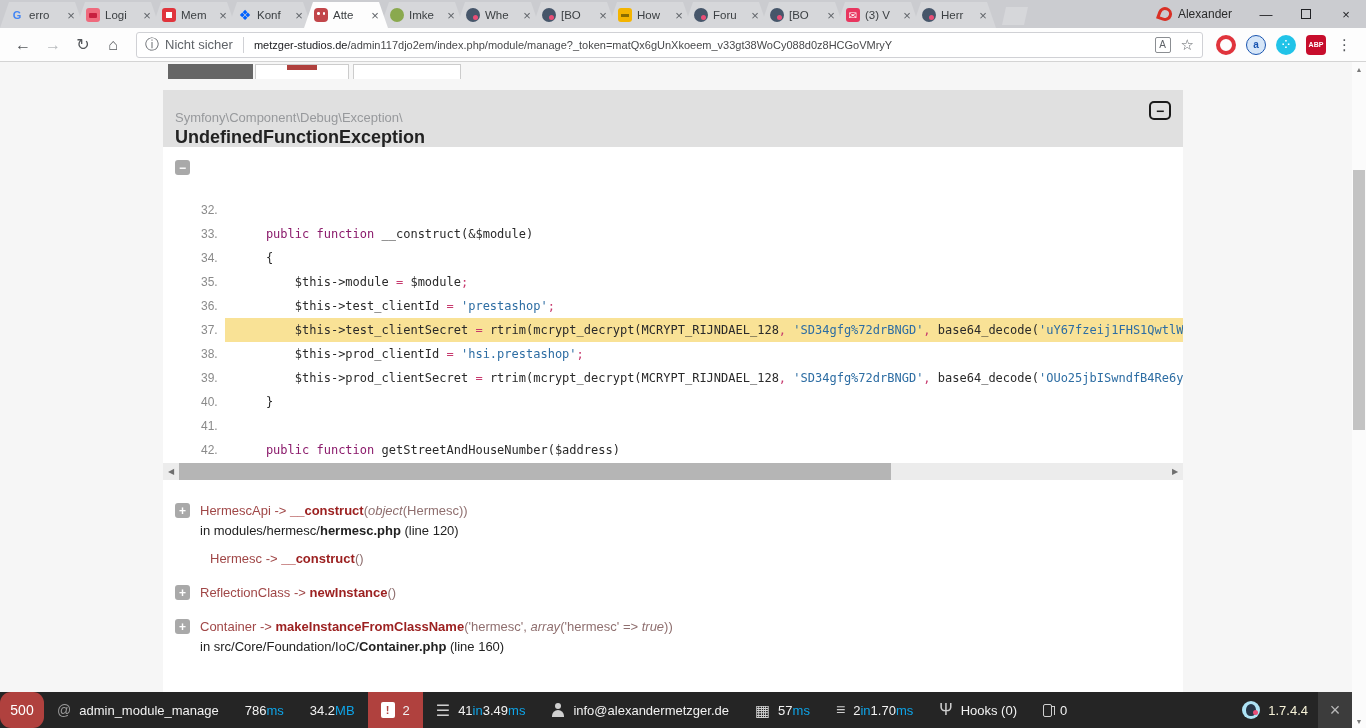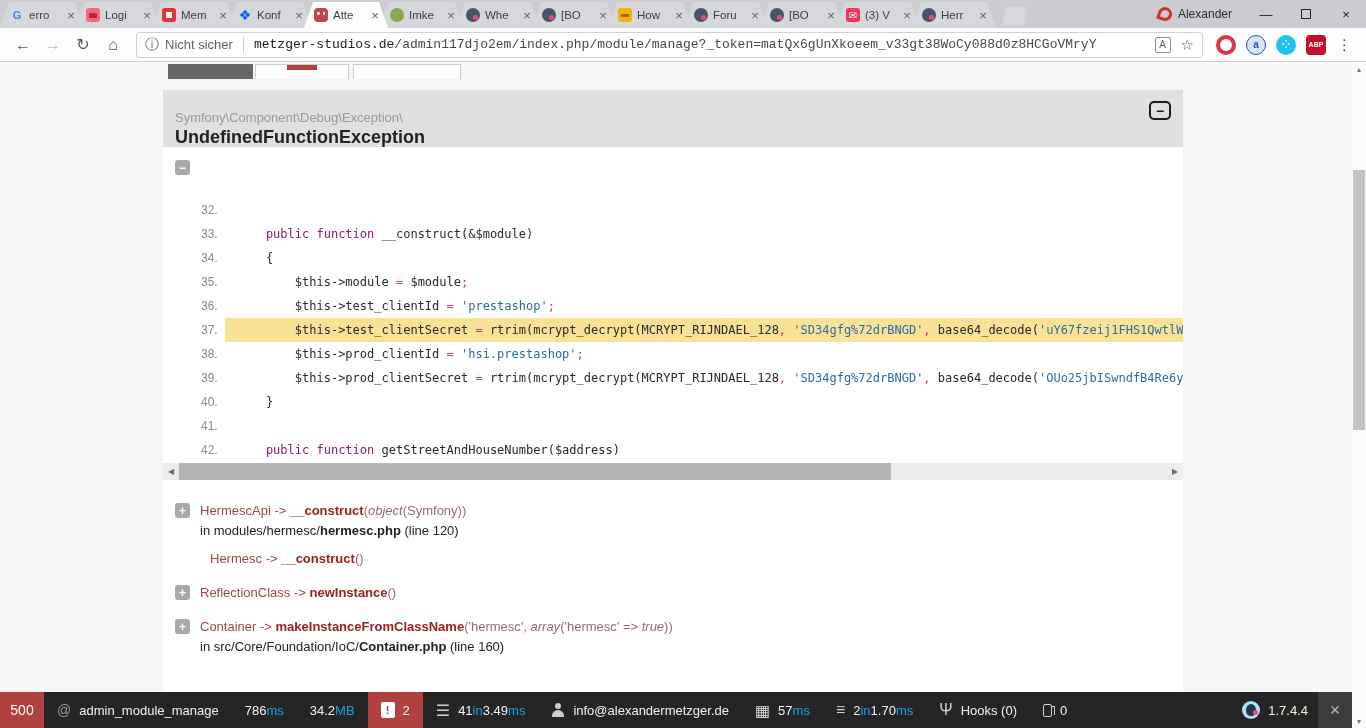--- a/index.html
+++ b/index.html
@@ -45,21 +45,21 @@
   .navbar { position:absolute; left:0; top:28px; width:1366px; height:34px; background:#fdfdfd;
     border-bottom:1px solid #d4d4d4; display:flex; align-items:center; padding:0 8px; }
   .navico { width:24px; height:24px; display:flex; align-items:center; justify-content:center;
     font-size:16px; color:#54575b; margin:0 3px; }
   .navico.disabled { color:#b8bbbe; }
   .omnibox { flex:1; height:26px; margin:0 8px; border:1px solid #d0d1d5; border-radius:3px;
     background:#fff; display:flex; align-items:center; padding:0 8px; min-width:0; }
   .secure-label { color:#5f6368; font-size:13px; display:flex; align-items:center; white-space:nowrap; }
   .secure-label .i-info { font-size:14px; margin-right:6px; color:#5f6368; }
   .omni-sep { width:1px; height:16px; background:#d0d1d5; margin:0 10px; }
-  .urltext { font-size:13px; white-space:nowrap; overflow:hidden; flex:1;font-family:Liberation Mono, monospace; }
+  .urltext { font-size:11px; white-space:nowrap; overflow:hidden; flex:1; }
   .urltext .domain { color:#202124; }
   .urltext .path { color:#48494b; }
   .omni-right { display:flex; align-items:center; }
   .i-translate { width:16px; height:16px; border:1px solid #8b8e92; border-radius:2px; color:#5f6368;
     font-size:10px; display:flex; align-items:center; justify-content:center; margin-right:10px; }
   .i-star { color:#5f6368; font-size:15px; }
   .extrow { display:flex; align-items:center; }
   .ext { width:20px; height:20px; border-radius:50%; margin:0 5px; display:flex; align-items:center;
     justify-content:center; color:#fff; font-size:10px; font-weight:bold; }
   .ext-ring { border:4px solid #e0343c; background:transparent; }
@@ -125,21 +125,21 @@
   .vscroll { position:absolute; right:0; top:62px; width:14px; height:666px; background:#fbfbfb; }
   .vscroll .va { position:absolute; left:0; width:14px; height:14px; display:flex; align-items:center;
     justify-content:center; font-size:7px; color:#7a7a7a; }
   .vscroll .va.up { top:0; } .vscroll .va.down { bottom:0; }
   .vscroll .vthumb { position:absolute; left:1px; width:12px; top:108px; height:260px; background:#c3c3c3; }
 
   
   .sftoolbar { position:absolute; left:0; top:692px; width:1352px; height:36px; background:#252525;
     display:flex; align-items:stretch; color:#f2f2f2; font-size:13px; }
   .sf-status { width:44px; background:#b0413e; display:flex; align-items:center; justify-content:center;
-    font-size:14px; color:#fff; }
+    font-size:14px; color:#fff;border-radius:11px; }
   .sf-item { display:flex; align-items:center; padding:0 13px; white-space:nowrap; }
   .sf-item.alert { background:#b0413e; }
   .sf-unit { color:#0ea5e9; }
   .sf-ico { margin-right:8px; color:#cfcfcf; display:inline-flex; align-items:center; justify-content:center; }
   .at-sym { color:#9a9a9a; margin-right:8px; font-size:14px; }
   .i-book { width:14px; height:16px; background:#fff; border-radius:2px; color:#b0413e; font-size:11px;
     font-weight:bold; display:flex; align-items:center; justify-content:center; }
   .i-glyph { font-size:16px; }
   .i-user-g { position:relative; width:14px; height:14px; }
   .i-user-g::before { content:""; position:absolute; left:4px; top:0; width:6px; height:6px; border-radius:50%; background:#cfcfcf; }
@@ -303,21 +303,21 @@
     <div class="hscroll">
       <span class="arr left">◀</span>
       <span class="thumb"></span>
       <span class="arr right">▶</span>
     </div>
 
     <div class="trace" id="trace-mount">
         <div class="tentry">
           <span class="sq-icon">+</span>
           <div class="body">
-            <div><span class="tcls">HermescApi</span><span class="tarrow"> -&gt; </span><span class="tmethod">__construct</span><span class="targs"><span>(</span><span class="it">object</span><span>(Symfony))</span></span></div>
+            <div><span class="tcls">HermescApi</span><span class="tarrow"> -&gt; </span><span class="tmethod">__construct</span><span class="targs"><span>(</span><span class="it">object</span><span>(Hermesc))</span></span></div>
             <div class="tloc"><span>in modules/hermesc/</span><span class="b">hermesc.php</span><span> (line 120)</span></div>
           </div>
         </div>
         <div class="tentry noicon">
           <div class="body">
             <div><span class="tcls">Hermesc</span><span class="tarrow"> -&gt; </span><span class="tmethod">__construct</span><span class="targs"><span>()</span></span></div>
           </div>
         </div>
         <div class="tentry">
           <span class="sq-icon">+</span>

